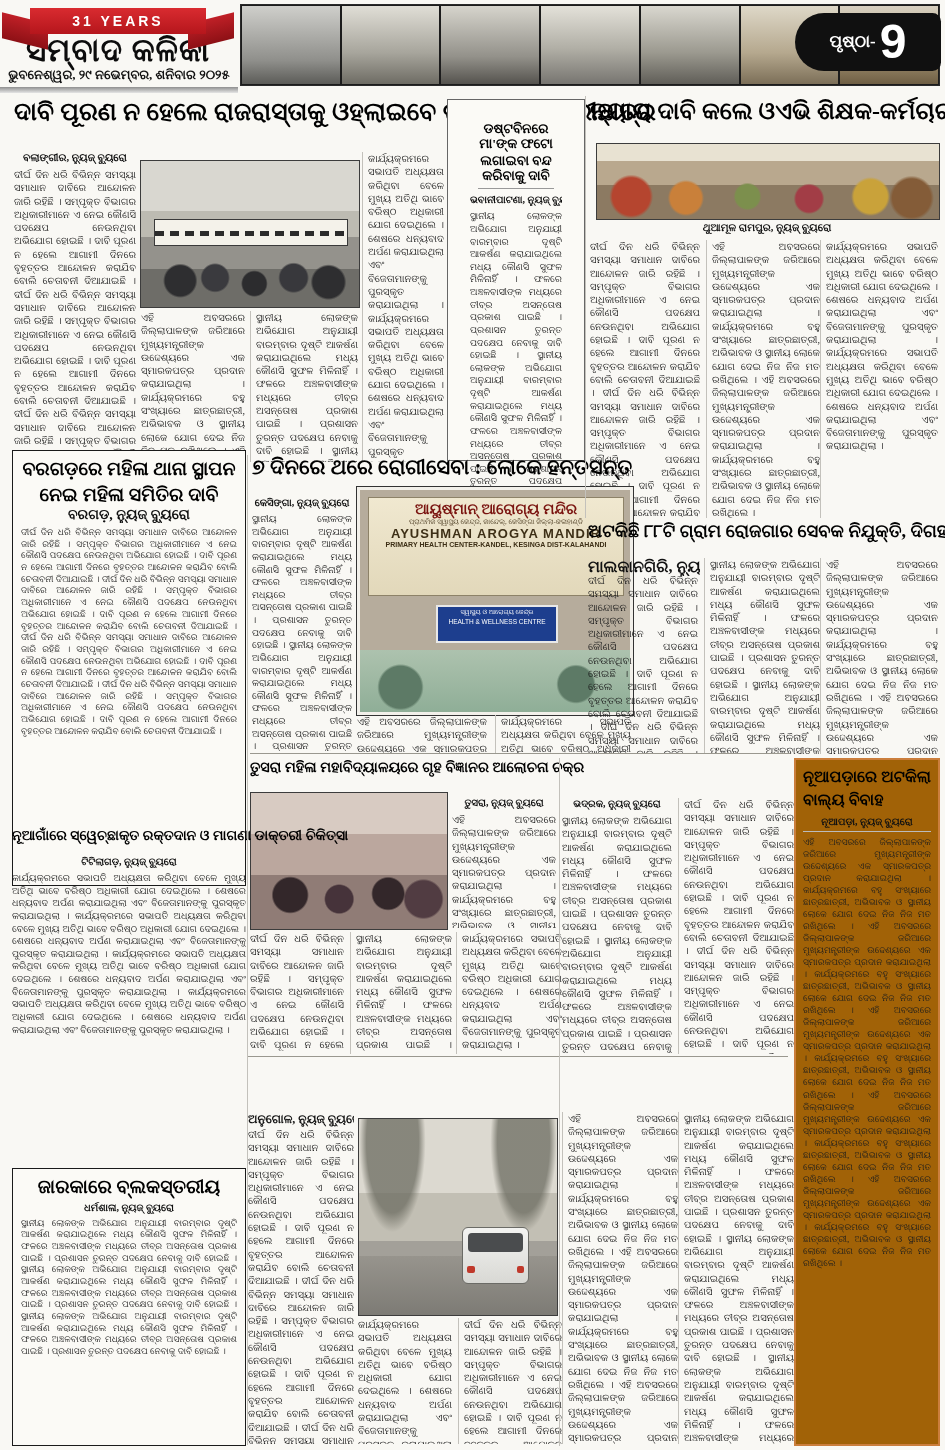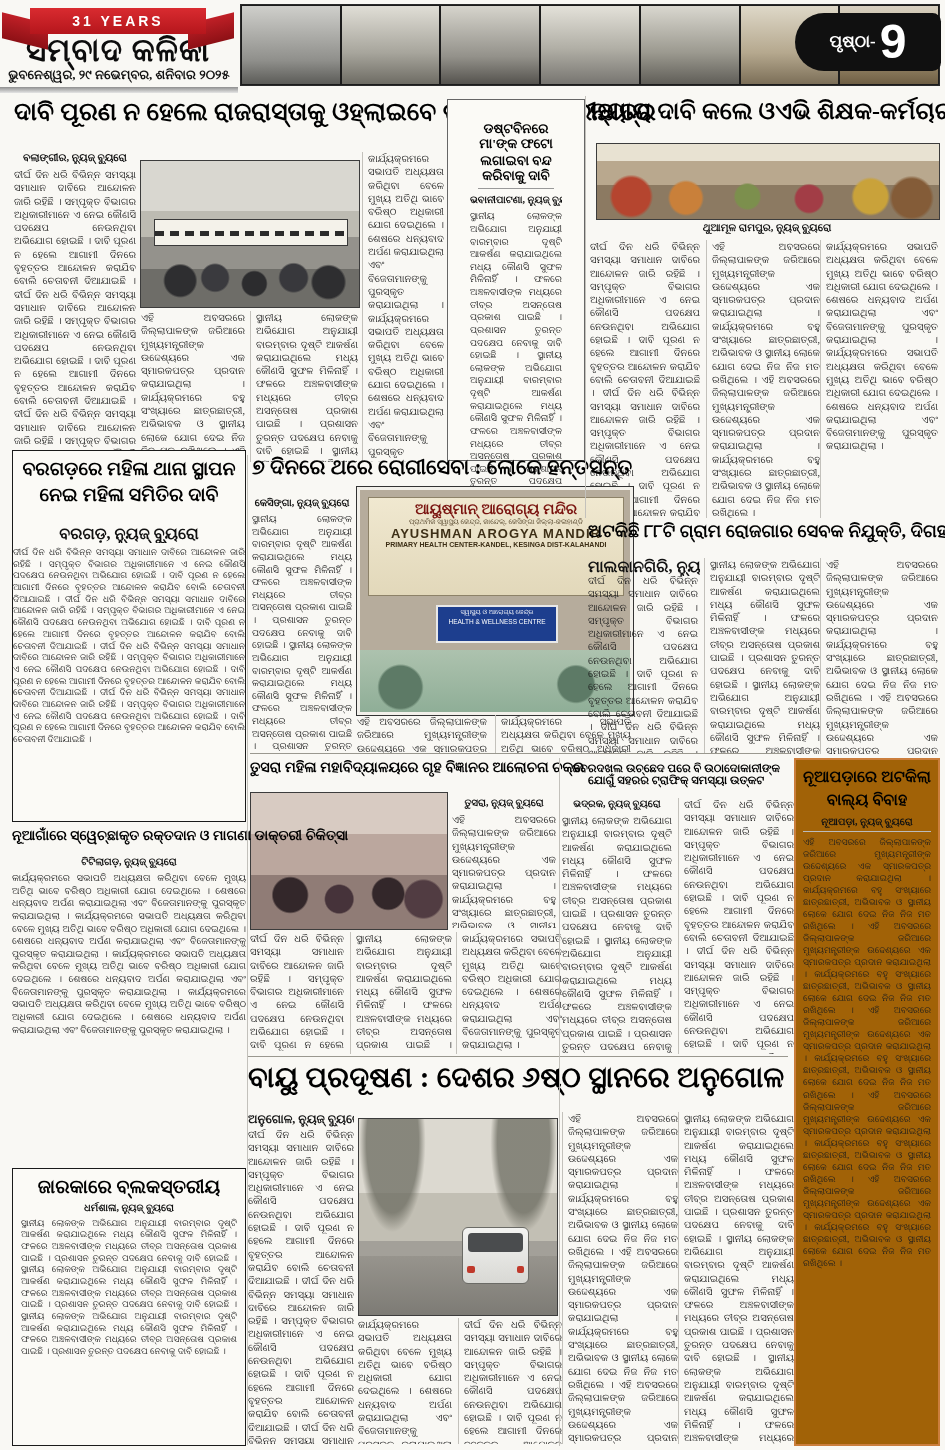--- a/index.html
+++ b/index.html
@@ -137,24 +137,24 @@
     <div class="body-col" style="height:280px;margin-top:4px;font-size:9.5px;">ସ୍ଥାନୀୟ ଲୋକଙ୍କ ଅଭିଯୋଗ ଅନୁଯାୟୀ ବାରମ୍ବାର ଦୃଷ୍ଟି ଆକର୍ଷଣ କରାଯାଇଥିଲେ ମଧ୍ୟ କୌଣସି ସୁଫଳ ମିଳିନାହିଁ । ଫଳରେ ଅଞ୍ଚଳବାସୀଙ୍କ ମଧ୍ୟରେ ତୀବ୍ର ଅସନ୍ତୋଷ ପ୍ରକାଶ ପାଇଛି । ପ୍ରଶାସନ ତୁରନ୍ତ ପଦକ୍ଷେପ ନେବାକୁ ଦାବି ହୋଇଛି । ସ୍ଥାନୀୟ ଲୋକଙ୍କ ଅଭିଯୋଗ ଅନୁଯାୟୀ ବାରମ୍ବାର ଦୃଷ୍ଟି ଆକର୍ଷଣ କରାଯାଇଥିଲେ ମଧ୍ୟ କୌଣସି ସୁଫଳ ମିଳିନାହିଁ । ଫଳରେ ଅଞ୍ଚଳବାସୀଙ୍କ ମଧ୍ୟରେ ତୀବ୍ର ଅସନ୍ତୋଷ ପ୍ରକାଶ ପାଇଛି । ପ୍ରଶାସନ ତୁରନ୍ତ ପଦକ୍ଷେପ ନେବାକୁ ଦାବି ହୋଇଛି । ସ୍ଥାନୀୟ ଲୋକଙ୍କ ଅଭିଯୋଗ ଅନୁଯାୟୀ ବାରମ୍ବାର ଦୃଷ୍ଟି ଆକର୍ଷଣ କରାଯାଇଥିଲେ ମଧ୍ୟ କୌଣସି ସୁଫଳ ମିଳିନାହିଁ । ଫଳରେ ଅଞ୍ଚଳବାସୀଙ୍କ ମଧ୍ୟରେ ତୀବ୍ର ଅସନ୍ତୋଷ ପ୍ରକାଶ ପାଇଛି । ପ୍ରଶାସନ ତୁରନ୍ତ ପଦକ୍ଷେପ ନେବାକୁ ଦାବି ହୋଇଛି ।</div>
   </div>
 
   <div class="abs headline" style="left:590px;top:99px;width:350px;height:38px;font-size:24px;text-align:center;white-space:nowrap;">ନ୍ୟାୟ ଦାବି କଲେ ଓଏଭି ଶିକ୍ଷକ-କର୍ମଚାରୀ</div>
   <div class="abs photo oav-photo" style="left:596px;top:143px;width:342px;height:75px;"></div>
   <div class="abs dateline" style="left:596px;top:222px;width:342px;font-size:10.5px;">ଥୁଆମୂଳ ରାମପୁର, ନ୍ୟୁଜ୍ ବ୍ୟୁରୋ</div>
   <div class="abs body-col" style="left:590px;top:240px;width:110px;height:278px;">ଦୀର୍ଘ ଦିନ ଧରି ବିଭିନ୍ନ ସମସ୍ୟା ସମାଧାନ ଦାବିରେ ଆନ୍ଦୋଳନ ଜାରି ରହିଛି । ସମ୍ପୃକ୍ତ ବିଭାଗର ଅଧିକାରୀମାନେ ଏ ନେଇ କୌଣସି ପଦକ୍ଷେପ ନେଉନଥିବା ଅଭିଯୋଗ ହୋଇଛି । ଦାବି ପୂରଣ ନ ହେଲେ ଆଗାମୀ ଦିନରେ ବୃହତ୍ତର ଆନ୍ଦୋଳନ କରାଯିବ ବୋଲି ଚେତାବନୀ ଦିଆଯାଇଛି । ଦୀର୍ଘ ଦିନ ଧରି ବିଭିନ୍ନ ସମସ୍ୟା ସମାଧାନ ଦାବିରେ ଆନ୍ଦୋଳନ ଜାରି ରହିଛି । ସମ୍ପୃକ୍ତ ବିଭାଗର ଅଧିକାରୀମାନେ ଏ ନେଇ କୌଣସି ପଦକ୍ଷେପ ନେଉନଥିବା ଅଭିଯୋଗ ହୋଇଛି । ଦାବି ପୂରଣ ନ ହେଲେ ଆଗାମୀ ଦିନରେ ବୃହତ୍ତର ଆନ୍ଦୋଳନ କରାଯିବ ବୋଲି ଚେତାବନୀ ଦିଆଯାଇଛି ।</div>
   <div class="abs body-col col-rule" style="left:706px;top:240px;width:108px;height:278px;">ଏହି ଅବସରରେ ଜିଲ୍ଲାପାଳଙ୍କ ଜରିଆରେ ମୁଖ୍ୟମନ୍ତ୍ରୀଙ୍କ ଉଦ୍ଦେଶ୍ୟରେ ଏକ ସ୍ମାରକପତ୍ର ପ୍ରଦାନ କରାଯାଇଥିଲା । କାର୍ଯ୍ୟକ୍ରମରେ ବହୁ ସଂଖ୍ୟାରେ ଛାତ୍ରଛାତ୍ରୀ, ଅଭିଭାବକ ଓ ସ୍ଥାନୀୟ ଲୋକେ ଯୋଗ ଦେଇ ନିଜ ନିଜ ମତ ରଖିଥିଲେ । ଏହି ଅବସରରେ ଜିଲ୍ଲାପାଳଙ୍କ ଜରିଆରେ ମୁଖ୍ୟମନ୍ତ୍ରୀଙ୍କ ଉଦ୍ଦେଶ୍ୟରେ ଏକ ସ୍ମାରକପତ୍ର ପ୍ରଦାନ କରାଯାଇଥିଲା । କାର୍ଯ୍ୟକ୍ରମରେ ବହୁ ସଂଖ୍ୟାରେ ଛାତ୍ରଛାତ୍ରୀ, ଅଭିଭାବକ ଓ ସ୍ଥାନୀୟ ଲୋକେ ଯୋଗ ଦେଇ ନିଜ ନିଜ ମତ ରଖିଥିଲେ ।</div>
   <div class="abs body-col col-rule" style="left:820px;top:240px;width:112px;height:278px;">କାର୍ଯ୍ୟକ୍ରମରେ ସଭାପତି ଅଧ୍ୟକ୍ଷତା କରିଥିବା ବେଳେ ମୁଖ୍ୟ ଅତିଥି ଭାବେ ବରିଷ୍ଠ ଅଧିକାରୀ ଯୋଗ ଦେଇଥିଲେ । ଶେଷରେ ଧନ୍ୟବାଦ ଅର୍ପଣ କରାଯାଇଥିଲା ଏବଂ ବିଜେତାମାନଙ୍କୁ ପୁରସ୍କୃତ କରାଯାଇଥିଲା । କାର୍ଯ୍ୟକ୍ରମରେ ସଭାପତି ଅଧ୍ୟକ୍ଷତା କରିଥିବା ବେଳେ ମୁଖ୍ୟ ଅତିଥି ଭାବେ ବରିଷ୍ଠ ଅଧିକାରୀ ଯୋଗ ଦେଇଥିଲେ । ଶେଷରେ ଧନ୍ୟବାଦ ଅର୍ପଣ କରାଯାଇଥିଲା ଏବଂ ବିଜେତାମାନଙ୍କୁ ପୁରସ୍କୃତ କରାଯାଇଥିଲା ।</div>
 
-  <div class="abs boxed" style="left:12px;top:450px;width:234px;height:372px;box-sizing:border-box;padding:8px 0 6px;">
+  <div class="abs boxed" style="left:12px;top:450px;width:234px;height:436px;box-sizing:border-box;padding:8px 8px 6px;">
     <div class="headline" style="font-size:19px;text-align:center;">ବରଗଡ଼ରେ ମହିଳା ଥାନା ସ୍ଥାପନ</div>
     <div class="headline" style="font-size:19px;text-align:center;margin-top:5px;">ନେଇ ମହିଳା ସମିତିର ଦାବି</div>
-    <div class="dateline" style="font-size:16px;margin-top:20px;">ବରଗଡ଼, ନ୍ୟୁଜ୍ ବ୍ୟୁରୋ</div>
+    <div class="dateline" style="font-size:14px;margin-top:2px;">ବରଗଡ଼, ନ୍ୟୁଜ୍ ବ୍ୟୁରୋ</div>
     <div class="body-col" style="height:276px;margin-top:4px;font-size:9px;line-height:1.3;">ଦୀର୍ଘ ଦିନ ଧରି ବିଭିନ୍ନ ସମସ୍ୟା ସମାଧାନ ଦାବିରେ ଆନ୍ଦୋଳନ ଜାରି ରହିଛି । ସମ୍ପୃକ୍ତ ବିଭାଗର ଅଧିକାରୀମାନେ ଏ ନେଇ କୌଣସି ପଦକ୍ଷେପ ନେଉନଥିବା ଅଭିଯୋଗ ହୋଇଛି । ଦାବି ପୂରଣ ନ ହେଲେ ଆଗାମୀ ଦିନରେ ବୃହତ୍ତର ଆନ୍ଦୋଳନ କରାଯିବ ବୋଲି ଚେତାବନୀ ଦିଆଯାଇଛି । ଦୀର୍ଘ ଦିନ ଧରି ବିଭିନ୍ନ ସମସ୍ୟା ସମାଧାନ ଦାବିରେ ଆନ୍ଦୋଳନ ଜାରି ରହିଛି । ସମ୍ପୃକ୍ତ ବିଭାଗର ଅଧିକାରୀମାନେ ଏ ନେଇ କୌଣସି ପଦକ୍ଷେପ ନେଉନଥିବା ଅଭିଯୋଗ ହୋଇଛି । ଦାବି ପୂରଣ ନ ହେଲେ ଆଗାମୀ ଦିନରେ ବୃହତ୍ତର ଆନ୍ଦୋଳନ କରାଯିବ ବୋଲି ଚେତାବନୀ ଦିଆଯାଇଛି । ଦୀର୍ଘ ଦିନ ଧରି ବିଭିନ୍ନ ସମସ୍ୟା ସମାଧାନ ଦାବିରେ ଆନ୍ଦୋଳନ ଜାରି ରହିଛି । ସମ୍ପୃକ୍ତ ବିଭାଗର ଅଧିକାରୀମାନେ ଏ ନେଇ କୌଣସି ପଦକ୍ଷେପ ନେଉନଥିବା ଅଭିଯୋଗ ହୋଇଛି । ଦାବି ପୂରଣ ନ ହେଲେ ଆଗାମୀ ଦିନରେ ବୃହତ୍ତର ଆନ୍ଦୋଳନ କରାଯିବ ବୋଲି ଚେତାବନୀ ଦିଆଯାଇଛି । ଦୀର୍ଘ ଦିନ ଧରି ବିଭିନ୍ନ ସମସ୍ୟା ସମାଧାନ ଦାବିରେ ଆନ୍ଦୋଳନ ଜାରି ରହିଛି । ସମ୍ପୃକ୍ତ ବିଭାଗର ଅଧିକାରୀମାନେ ଏ ନେଇ କୌଣସି ପଦକ୍ଷେପ ନେଉନଥିବା ଅଭିଯୋଗ ହୋଇଛି । ଦାବି ପୂରଣ ନ ହେଲେ ଆଗାମୀ ଦିନରେ ବୃହତ୍ତର ଆନ୍ଦୋଳନ କରାଯିବ ବୋଲି ଚେତାବନୀ ଦିଆଯାଇଛି ।</div>
   </div>
 
   <div class="abs headline" style="left:252px;top:456px;width:386px;height:34px;font-size:21px;white-space:nowrap;">୭ ଦିନରେ ଥରେ ରୋଗୀସେବା : ଲୋକେ ହନ୍ତସନ୍ତ</div>
   <div class="abs dateline" style="left:252px;top:497px;width:100px;font-size:10px;">କେସିଙ୍ଗା, ନ୍ୟୁଜ୍ ବ୍ୟୁରୋ</div>
   <div class="abs photo sign-photo" style="left:357px;top:487px;width:270px;height:222px;border:3px solid #f2f0ea;outline:1px solid #333;">
     <div class="sign-top">
       <div class="sign-odia-title">ଆୟୁଷ୍ମାନ୍ ଆରୋଗ୍ୟ ମନ୍ଦିର</div>
       <div class="sign-odia-sub">ପ୍ରାଥମିକ ସ୍ୱାସ୍ଥ୍ୟ କେନ୍ଦ୍ର, କାନ୍ଦେଲ୍, କେସିଙ୍ଗା ଜିଲ୍ଲା-କଳାହାଣ୍ଡି</div>
       <div class="sign-en-title">AYUSHMAN AROGYA MANDIR</div>
@@ -179,39 +179,37 @@
   <div class="abs hrule" style="left:250px;top:753px;width:540px;"></div>
 
   <div class="abs headline" style="left:250px;top:760px;width:300px;height:26px;font-size:14.5px;white-space:nowrap;">ତୁସରା ମହିଳା ମହାବିଦ୍ୟାଳୟରେ ଗୃହ ବିଜ୍ଞାନର ଆଲୋଚନା ଚକ୍ର</div>
   <div class="abs photo tusra-photo" style="left:250px;top:792px;width:196px;height:136px;"></div>
   <div class="abs dateline" style="left:452px;top:797px;width:104px;font-size:10px;">ତୁସରା, ନ୍ୟୁଜ୍ ବ୍ୟୁରୋ</div>
   <div class="abs body-col" style="left:452px;top:813px;width:104px;height:115px;">ଏହି ଅବସରରେ ଜିଲ୍ଲାପାଳଙ୍କ ଜରିଆରେ ମୁଖ୍ୟମନ୍ତ୍ରୀଙ୍କ ଉଦ୍ଦେଶ୍ୟରେ ଏକ ସ୍ମାରକପତ୍ର ପ୍ରଦାନ କରାଯାଇଥିଲା । କାର୍ଯ୍ୟକ୍ରମରେ ବହୁ ସଂଖ୍ୟାରେ ଛାତ୍ରଛାତ୍ରୀ, ଅଭିଭାବକ ଓ ସ୍ଥାନୀୟ ଲୋକେ ଯୋଗ ଦେଇ ନିଜ ନିଜ ମତ ରଖିଥିଲେ ।</div>
   <div class="abs body-col" style="left:250px;top:932px;width:94px;height:122px;">ଦୀର୍ଘ ଦିନ ଧରି ବିଭିନ୍ନ ସମସ୍ୟା ସମାଧାନ ଦାବିରେ ଆନ୍ଦୋଳନ ଜାରି ରହିଛି । ସମ୍ପୃକ୍ତ ବିଭାଗର ଅଧିକାରୀମାନେ ଏ ନେଇ କୌଣସି ପଦକ୍ଷେପ ନେଉନଥିବା ଅଭିଯୋଗ ହୋଇଛି । ଦାବି ପୂରଣ ନ ହେଲେ ଆଗାମୀ ଦିନରେ ବୃହତ୍ତର ଆନ୍ଦୋଳନ କରାଯିବ ବୋଲି ଚେତାବନୀ ଦିଆଯାଇଛି ।</div>
   <div class="abs body-col col-rule" style="left:350px;top:932px;width:96px;height:122px;">ସ୍ଥାନୀୟ ଲୋକଙ୍କ ଅଭିଯୋଗ ଅନୁଯାୟୀ ବାରମ୍ବାର ଦୃଷ୍ଟି ଆକର୍ଷଣ କରାଯାଇଥିଲେ ମଧ୍ୟ କୌଣସି ସୁଫଳ ମିଳିନାହିଁ । ଫଳରେ ଅଞ୍ଚଳବାସୀଙ୍କ ମଧ୍ୟରେ ତୀବ୍ର ଅସନ୍ତୋଷ ପ୍ରକାଶ ପାଇଛି । ପ୍ରଶାସନ ତୁରନ୍ତ ପଦକ୍ଷେପ ନେବାକୁ ଦାବି ହୋଇଛି ।</div>
   <div class="abs body-col col-rule" style="left:456px;top:932px;width:100px;height:122px;">କାର୍ଯ୍ୟକ୍ରମରେ ସଭାପତି ଅଧ୍ୟକ୍ଷତା କରିଥିବା ବେଳେ ମୁଖ୍ୟ ଅତିଥି ଭାବେ ବରିଷ୍ଠ ଅଧିକାରୀ ଯୋଗ ଦେଇଥିଲେ । ଶେଷରେ ଧନ୍ୟବାଦ ଅର୍ପଣ କରାଯାଇଥିଲା ଏବଂ ବିଜେତାମାନଙ୍କୁ ପୁରସ୍କୃତ କରାଯାଇଥିଲା ।</div>
 
-  <div class="abs headline" style="left:562px;top:762px;width:228px;height:30px;font-size:11.5px;text-align:center;">ଜବରଦଖଲ ଉଚ୍ଛେଦ ପରେ ବି ଉଠାଦୋକାନୀଙ୍କ ଯୋଗୁଁ ସହରର ଟ୍ରାଫିକ୍ ସମସ୍ୟା ଉତ୍କଟ</div>
   <div class="abs dateline" style="left:562px;top:798px;width:110px;font-size:10px;">ଭଦ୍ରକ, ନ୍ୟୁଜ୍ ବ୍ୟୁରୋ</div>
   <div class="abs body-col" style="left:562px;top:814px;width:110px;height:240px;">ସ୍ଥାନୀୟ ଲୋକଙ୍କ ଅଭିଯୋଗ ଅନୁଯାୟୀ ବାରମ୍ବାର ଦୃଷ୍ଟି ଆକର୍ଷଣ କରାଯାଇଥିଲେ ମଧ୍ୟ କୌଣସି ସୁଫଳ ମିଳିନାହିଁ । ଫଳରେ ଅଞ୍ଚଳବାସୀଙ୍କ ମଧ୍ୟରେ ତୀବ୍ର ଅସନ୍ତୋଷ ପ୍ରକାଶ ପାଇଛି । ପ୍ରଶାସନ ତୁରନ୍ତ ପଦକ୍ଷେପ ନେବାକୁ ଦାବି ହୋଇଛି । ସ୍ଥାନୀୟ ଲୋକଙ୍କ ଅଭିଯୋଗ ଅନୁଯାୟୀ ବାରମ୍ବାର ଦୃଷ୍ଟି ଆକର୍ଷଣ କରାଯାଇଥିଲେ ମଧ୍ୟ କୌଣସି ସୁଫଳ ମିଳିନାହିଁ । ଫଳରେ ଅଞ୍ଚଳବାସୀଙ୍କ ମଧ୍ୟରେ ତୀବ୍ର ଅସନ୍ତୋଷ ପ୍ରକାଶ ପାଇଛି । ପ୍ରଶାସନ ତୁରନ୍ତ ପଦକ୍ଷେପ ନେବାକୁ ଦାବି ହୋଇଛି ।</div>
   <div class="abs body-col col-rule" style="left:678px;top:798px;width:110px;height:256px;">ଦୀର୍ଘ ଦିନ ଧରି ବିଭିନ୍ନ ସମସ୍ୟା ସମାଧାନ ଦାବିରେ ଆନ୍ଦୋଳନ ଜାରି ରହିଛି । ସମ୍ପୃକ୍ତ ବିଭାଗର ଅଧିକାରୀମାନେ ଏ ନେଇ କୌଣସି ପଦକ୍ଷେପ ନେଉନଥିବା ଅଭିଯୋଗ ହୋଇଛି । ଦାବି ପୂରଣ ନ ହେଲେ ଆଗାମୀ ଦିନରେ ବୃହତ୍ତର ଆନ୍ଦୋଳନ କରାଯିବ ବୋଲି ଚେତାବନୀ ଦିଆଯାଇଛି । ଦୀର୍ଘ ଦିନ ଧରି ବିଭିନ୍ନ ସମସ୍ୟା ସମାଧାନ ଦାବିରେ ଆନ୍ଦୋଳନ ଜାରି ରହିଛି । ସମ୍ପୃକ୍ତ ବିଭାଗର ଅଧିକାରୀମାନେ ଏ ନେଇ କୌଣସି ପଦକ୍ଷେପ ନେଉନଥିବା ଅଭିଯୋଗ ହୋଇଛି । ଦାବି ପୂରଣ ନ ହେଲେ ଆଗାମୀ ଦିନରେ ବୃହତ୍ତର ଆନ୍ଦୋଳନ କରାଯିବ ବୋଲି ଚେତାବନୀ ଦିଆଯାଇଛି ।</div>
 
   <div class="abs" style="left:794px;top:758px;width:146px;height:688px;border:2px solid #cb7e3c;background:#a16207;box-sizing:border-box;padding:8px 7px;">
     <div class="headline" style="font-size:16px;text-align:center;">ନୂଆପଡ଼ାରେ ଅଟକିଲା</div>
-    <div class="headline" style="font-size:16px;text-align:center;margin-top:6px;">ବାଲ୍ୟ ବିବାହ</div>
+    <div class="headline" style="font-size:16px;margin-top:6px;">ବାଲ୍ୟ ବିବାହ</div>
     <div class="dateline" style="font-size:10px;margin-top:7px;border-bottom:1px solid #bbb;padding-bottom:3px;">ନୂଆପଡ଼ା, ନ୍ୟୁଜ୍ ବ୍ୟୁରୋ</div>
     <div class="body-col" style="height:570px;margin-top:4px;font-size:9px;line-height:1.34;">ଏହି ଅବସରରେ ଜିଲ୍ଲାପାଳଙ୍କ ଜରିଆରେ ମୁଖ୍ୟମନ୍ତ୍ରୀଙ୍କ ଉଦ୍ଦେଶ୍ୟରେ ଏକ ସ୍ମାରକପତ୍ର ପ୍ରଦାନ କରାଯାଇଥିଲା । କାର୍ଯ୍ୟକ୍ରମରେ ବହୁ ସଂଖ୍ୟାରେ ଛାତ୍ରଛାତ୍ରୀ, ଅଭିଭାବକ ଓ ସ୍ଥାନୀୟ ଲୋକେ ଯୋଗ ଦେଇ ନିଜ ନିଜ ମତ ରଖିଥିଲେ । ଏହି ଅବସରରେ ଜିଲ୍ଲାପାଳଙ୍କ ଜରିଆରେ ମୁଖ୍ୟମନ୍ତ୍ରୀଙ୍କ ଉଦ୍ଦେଶ୍ୟରେ ଏକ ସ୍ମାରକପତ୍ର ପ୍ରଦାନ କରାଯାଇଥିଲା । କାର୍ଯ୍ୟକ୍ରମରେ ବହୁ ସଂଖ୍ୟାରେ ଛାତ୍ରଛାତ୍ରୀ, ଅଭିଭାବକ ଓ ସ୍ଥାନୀୟ ଲୋକେ ଯୋଗ ଦେଇ ନିଜ ନିଜ ମତ ରଖିଥିଲେ । ଏହି ଅବସରରେ ଜିଲ୍ଲାପାଳଙ୍କ ଜରିଆରେ ମୁଖ୍ୟମନ୍ତ୍ରୀଙ୍କ ଉଦ୍ଦେଶ୍ୟରେ ଏକ ସ୍ମାରକପତ୍ର ପ୍ରଦାନ କରାଯାଇଥିଲା । କାର୍ଯ୍ୟକ୍ରମରେ ବହୁ ସଂଖ୍ୟାରେ ଛାତ୍ରଛାତ୍ରୀ, ଅଭିଭାବକ ଓ ସ୍ଥାନୀୟ ଲୋକେ ଯୋଗ ଦେଇ ନିଜ ନିଜ ମତ ରଖିଥିଲେ । ଏହି ଅବସରରେ ଜିଲ୍ଲାପାଳଙ୍କ ଜରିଆରେ ମୁଖ୍ୟମନ୍ତ୍ରୀଙ୍କ ଉଦ୍ଦେଶ୍ୟରେ ଏକ ସ୍ମାରକପତ୍ର ପ୍ରଦାନ କରାଯାଇଥିଲା । କାର୍ଯ୍ୟକ୍ରମରେ ବହୁ ସଂଖ୍ୟାରେ ଛାତ୍ରଛାତ୍ରୀ, ଅଭିଭାବକ ଓ ସ୍ଥାନୀୟ ଲୋକେ ଯୋଗ ଦେଇ ନିଜ ନିଜ ମତ ରଖିଥିଲେ । ଏହି ଅବସରରେ ଜିଲ୍ଲାପାଳଙ୍କ ଜରିଆରେ ମୁଖ୍ୟମନ୍ତ୍ରୀଙ୍କ ଉଦ୍ଦେଶ୍ୟରେ ଏକ ସ୍ମାରକପତ୍ର ପ୍ରଦାନ କରାଯାଇଥିଲା । କାର୍ଯ୍ୟକ୍ରମରେ ବହୁ ସଂଖ୍ୟାରେ ଛାତ୍ରଛାତ୍ରୀ, ଅଭିଭାବକ ଓ ସ୍ଥାନୀୟ ଲୋକେ ଯୋଗ ଦେଇ ନିଜ ନିଜ ମତ ରଖିଥିଲେ ।</div>
   </div>
 
   <div class="abs headline" style="left:12px;top:828px;width:234px;height:26px;font-size:14px;text-align:center;white-space:nowrap;">ନୂଆଗାଁରେ ସ୍ୱେଚ୍ଛାକୃତ ରକ୍ତଦାନ ଓ ମାଗଣା ଡାକ୍ତରୀ ଚିକିତ୍ସା</div>
   <div class="abs dateline" style="left:12px;top:856px;width:234px;font-size:10px;">ଟିଟିଲାଗଡ଼, ନ୍ୟୁଜ୍ ବ୍ୟୁରୋ</div>
   <div class="abs body-col" style="left:12px;top:872px;width:234px;height:290px;font-size:9.5px;">କାର୍ଯ୍ୟକ୍ରମରେ ସଭାପତି ଅଧ୍ୟକ୍ଷତା କରିଥିବା ବେଳେ ମୁଖ୍ୟ ଅତିଥି ଭାବେ ବରିଷ୍ଠ ଅଧିକାରୀ ଯୋଗ ଦେଇଥିଲେ । ଶେଷରେ ଧନ୍ୟବାଦ ଅର୍ପଣ କରାଯାଇଥିଲା ଏବଂ ବିଜେତାମାନଙ୍କୁ ପୁରସ୍କୃତ କରାଯାଇଥିଲା । କାର୍ଯ୍ୟକ୍ରମରେ ସଭାପତି ଅଧ୍ୟକ୍ଷତା କରିଥିବା ବେଳେ ମୁଖ୍ୟ ଅତିଥି ଭାବେ ବରିଷ୍ଠ ଅଧିକାରୀ ଯୋଗ ଦେଇଥିଲେ । ଶେଷରେ ଧନ୍ୟବାଦ ଅର୍ପଣ କରାଯାଇଥିଲା ଏବଂ ବିଜେତାମାନଙ୍କୁ ପୁରସ୍କୃତ କରାଯାଇଥିଲା । କାର୍ଯ୍ୟକ୍ରମରେ ସଭାପତି ଅଧ୍ୟକ୍ଷତା କରିଥିବା ବେଳେ ମୁଖ୍ୟ ଅତିଥି ଭାବେ ବରିଷ୍ଠ ଅଧିକାରୀ ଯୋଗ ଦେଇଥିଲେ । ଶେଷରେ ଧନ୍ୟବାଦ ଅର୍ପଣ କରାଯାଇଥିଲା ଏବଂ ବିଜେତାମାନଙ୍କୁ ପୁରସ୍କୃତ କରାଯାଇଥିଲା । କାର୍ଯ୍ୟକ୍ରମରେ ସଭାପତି ଅଧ୍ୟକ୍ଷତା କରିଥିବା ବେଳେ ମୁଖ୍ୟ ଅତିଥି ଭାବେ ବରିଷ୍ଠ ଅଧିକାରୀ ଯୋଗ ଦେଇଥିଲେ । ଶେଷରେ ଧନ୍ୟବାଦ ଅର୍ପଣ କରାଯାଇଥିଲା ଏବଂ ବିଜେତାମାନଙ୍କୁ ପୁରସ୍କୃତ କରାଯାଇଥିଲା ।</div>
 
   <div class="abs hrule" style="left:248px;top:1056px;width:540px;"></div>
 
-  <div class="abs headline" style="left:248px;top:1062px;width:540px;height:44px;font-size:29px;white-space:nowrap;">ବାୟୁ ପ୍ରଦୂଷଣ : ଦେଶର ୬ଷ୍ଠ ସ୍ଥାନରେ ଅନୁଗୋଳ</div>
   <div class="abs dateline" style="left:248px;top:1112px;width:106px;font-size:12px;">ଅନୁଗୋଳ, ନ୍ୟୁଜ୍ ବ୍ୟୁରୋ</div>
   <div class="abs photo smog-photo" style="left:358px;top:1118px;width:198px;height:196px;">
     <div class="smog-tree" style="left:0;"></div>
     <div class="smog-tree" style="right:0;"></div>
     <div class="smog-road"></div>
     <div class="smog-car">
       <div class="smog-car-window"></div>
       <div class="smog-lightL"></div>
       <div class="smog-lightR"></div>
     </div>

